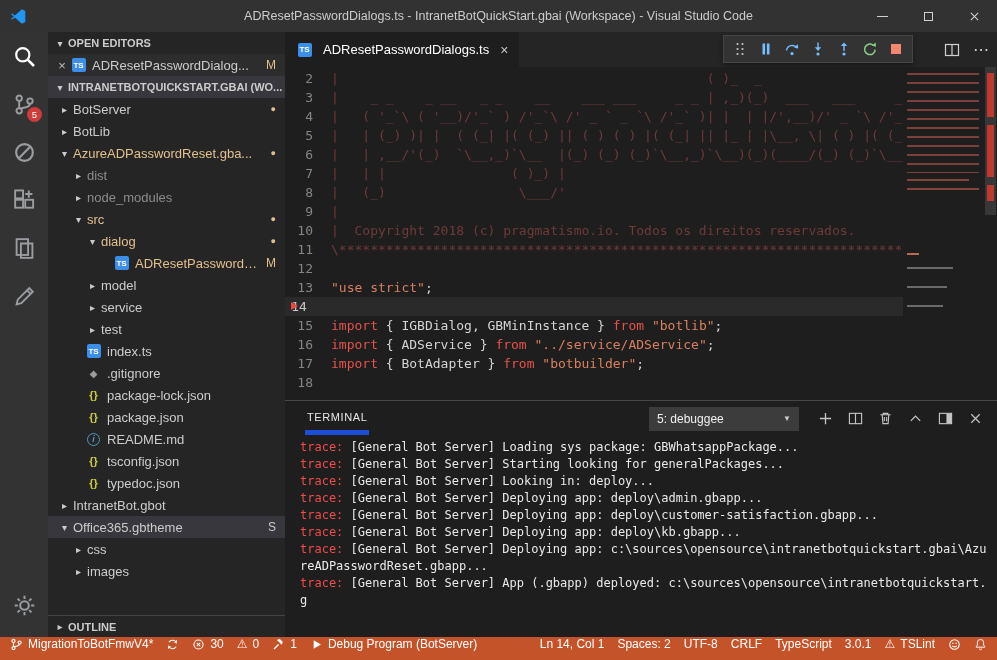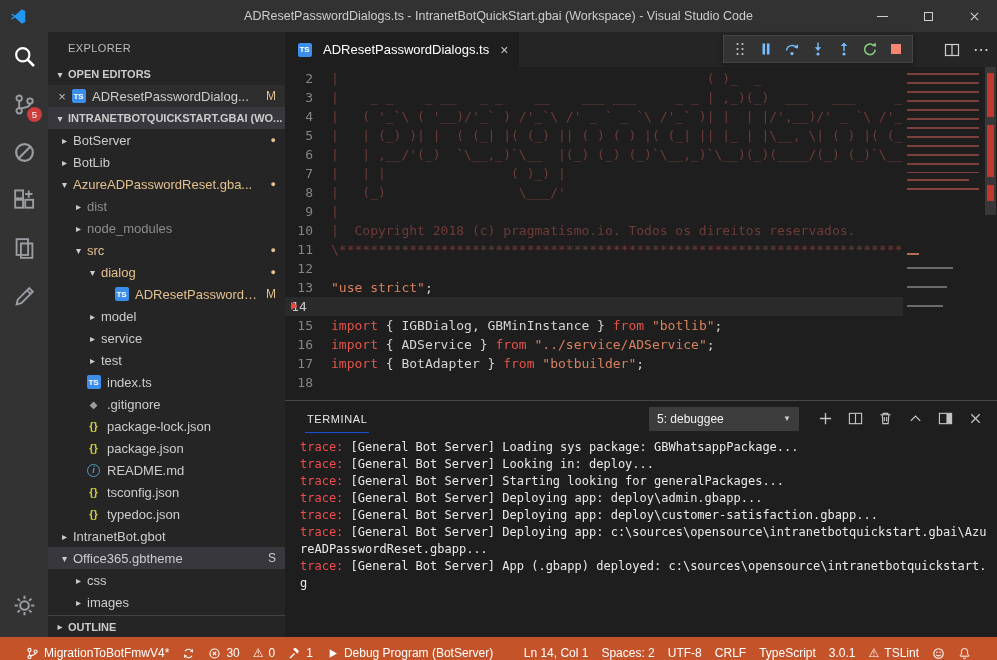--- a/index.html
+++ b/index.html
@@ -93,36 +93,36 @@
   .mm-art{position:absolute;top:6px;left:3px;right:5px;height:100px;
     background:repeating-linear-gradient(180deg,rgba(200,92,82,.55) 0 2px,transparent 2px 9px);}
   .mm-b{position:absolute;height:2px;left:3px;}
   .ruler{position:absolute;right:0;top:0;width:13px;height:100%;}
   .thumb{position:absolute;left:1px;right:1px;top:0;height:148px;background:rgba(121,121,121,.28);}
   .rm{position:absolute;left:3px;right:3px;background:#c0392f;}
 
   
   .terminal{height:237px;flex:none;border-top:1px solid #474747;background:#1e1e1e;display:flex;flex-direction:column;min-width:0;}
   .term-header{height:35px;flex:none;display:flex;align-items:center;padding:0 12px 0 20px;}
-  .panel-tab{font-size:11px;color:#e7e7e7;letter-spacing:.6px;border-bottom:1px solid #1d4ed8;padding:9px 2px 7px;}
+  .panel-tab{font-size:11px;color:#e7e7e7;letter-spacing:.6px;border-bottom:5px solid #1d4ed8;padding:9px 2px 7px;}
   .term-spacer{flex:1;}
   .term-select{width:150px;height:24px;background:#3c3c3c;color:#f0f0f0;font-size:12px;display:flex;
     align-items:center;justify-content:space-between;padding:0 8px;margin-right:16px;}
   .term-select .arr{font-size:8px;color:#cccccc;}
   .term-actions{display:flex;gap:10px;align-items:center;color:#c5c5c5;}
   .ta-btn{width:20px;height:20px;display:flex;align-items:center;justify-content:center;}
   .ta-btn .icon{width:15px;height:15px;}
   .term-body{flex:1;overflow:hidden;font-family:"DejaVu Sans Mono",monospace;font-size:12px;line-height:17px;
     padding:3px 8px 0 15px;color:#e9e9e9;}
   .term-line{white-space:pre-wrap;word-break:break-all;}
   .term-prefix{color:var(--trace,#f14c4c);}
 
   
-  .statusbar{height:23px;background:var(--status-bg,#c4532a);display:flex;align-items:flex-end;color:#ffffff;
-    font-size:12px;padding:0 26px;flex:none;}
+  .statusbar{height:23px;background:var(--status-bg,#c4532a);display:flex;align-items:flex-start;color:#ffffff;
+    font-size:12px;padding:0 10px;flex:none;}
   .sb-group-left{display:flex;gap:13px;align-items:center;min-width:0;}
   .sb-group-right{margin-left:auto;display:flex;gap:13px;align-items:center;}
   .sb-item{display:flex;gap:5px;align-items:center;white-space:nowrap;}
   .sb-item .icon{width:13px;height:13px;}
   .sb-glyph{font-size:12px;line-height:1;}
 </style>
 </head>
 <body>
 
 <div class="window">
@@ -213,21 +213,20 @@
         <span class="icon">
             <svg viewBox="0 0 16 16">
               <circle cx="8" cy="8" r="3" stroke="currentColor" fill="none" stroke-width="1.4"></circle>
               <path d="M8 1.2v2.2M8 12.6v2.2M1.2 8h2.2M12.6 8h2.2M3.2 3.2l1.6 1.6M11.2 11.2l1.6 1.6M3.2 12.8l1.6-1.6M11.2 4.8l1.6-1.6" stroke="currentColor" stroke-width="1.4"></path>
             </svg>
           </span>
       </div>
     </div>
 
     <div class="sidebar">
-      <div class="sb-title">EXPLORER</div>
 
       <div class="sec-header">
         <span class="tw">▾</span>
         <span>OPEN EDITORS</span>
       </div>
       <div class="oe-row">
         <span class="oe-close">×</span>
         <span class="file-ico">
             <span class="ts-badge">TS</span>
           </span>
@@ -585,24 +584,25 @@
                 <span class="icon">
                   <svg viewBox="0 0 16 16">
                     <path d="M3.5 3.5l9 9M12.5 3.5l-9 9" stroke="currentColor" stroke-width="1.3"></path>
                   </svg>
                 </span>
               </div>
             </div>
         </div>
         <div class="term-body">
             <div class="term-line"><span class="term-prefix">trace:</span><span> [General Bot Server] Loading sys package: GBWhatsappPackage...</span></div>
+            <div class="term-line"><span class="term-prefix">trace:</span><span> [General Bot Server] Starting looking for generalPackages...</span></div>
             <div class="term-line"><span class="term-prefix">trace:</span><span> [General Bot Server] Looking in: deploy...</span></div>
-            <div class="term-line"><span class="term-prefix">trace:</span><span> [General Bot Server] Starting looking for generalPackages...</span></div>
             <div class="term-line"><span class="term-prefix">trace:</span><span> [General Bot Server] Deploying app: deploy\admin.gbapp...</span></div>
             <div class="term-line"><span class="term-prefix">trace:</span><span> [General Bot Server] Deploying app: deploy\customer-satisfaction.gbapp...</span></div>
+            <div class="term-line"><span class="term-prefix">trace:</span><span> [General Bot Server] Deploying app: deploy\kb.gbapp...</span></div>
             <div class="term-line"><span class="term-prefix">trace:</span><span> [General Bot Server] Deploying app: c:\sources\opensource\intranetbotquickstart.gbai\AzureADPasswordReset.gbapp...</span></div>
             <div class="term-line"><span class="term-prefix">trace:</span><span> [General Bot Server] App (.gbapp) deployed: c:\sources\opensource\intranetbotquickstart.g</span></div>
           </div>
       </div>
     </div>
   </div>
 
   <div class="statusbar">
     <div class="sb-group-left">
         <div class="sb-item">

